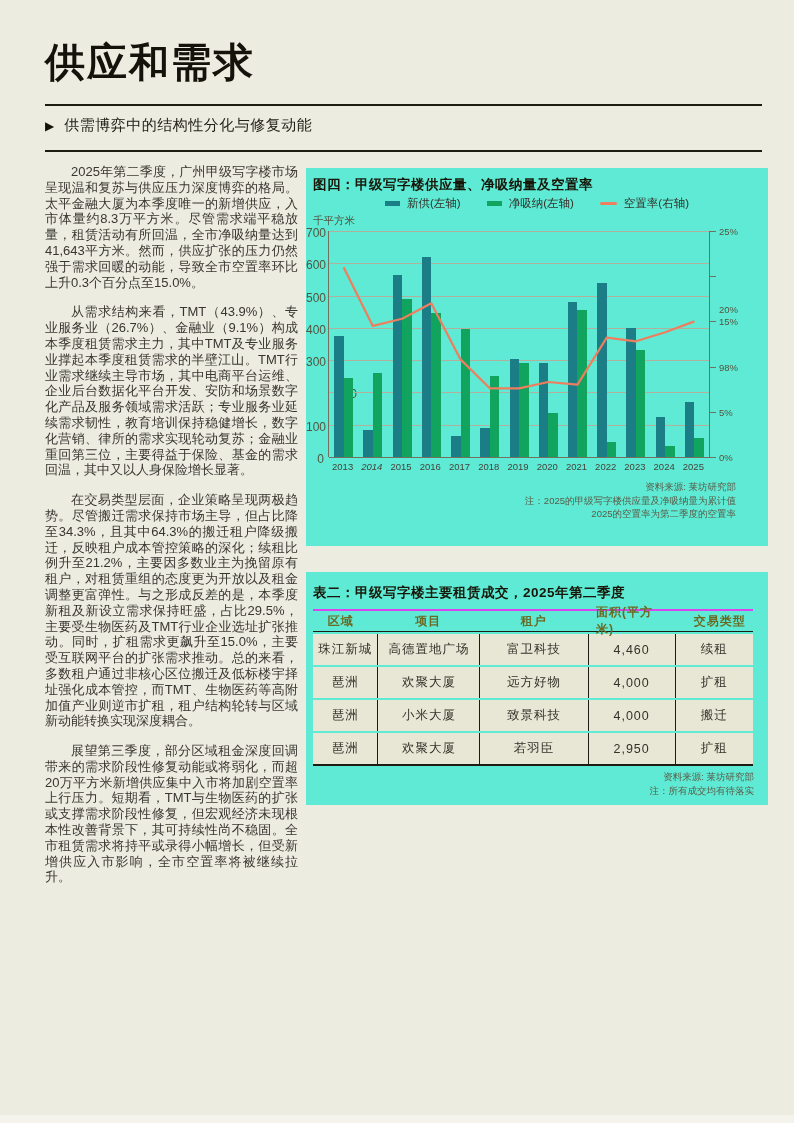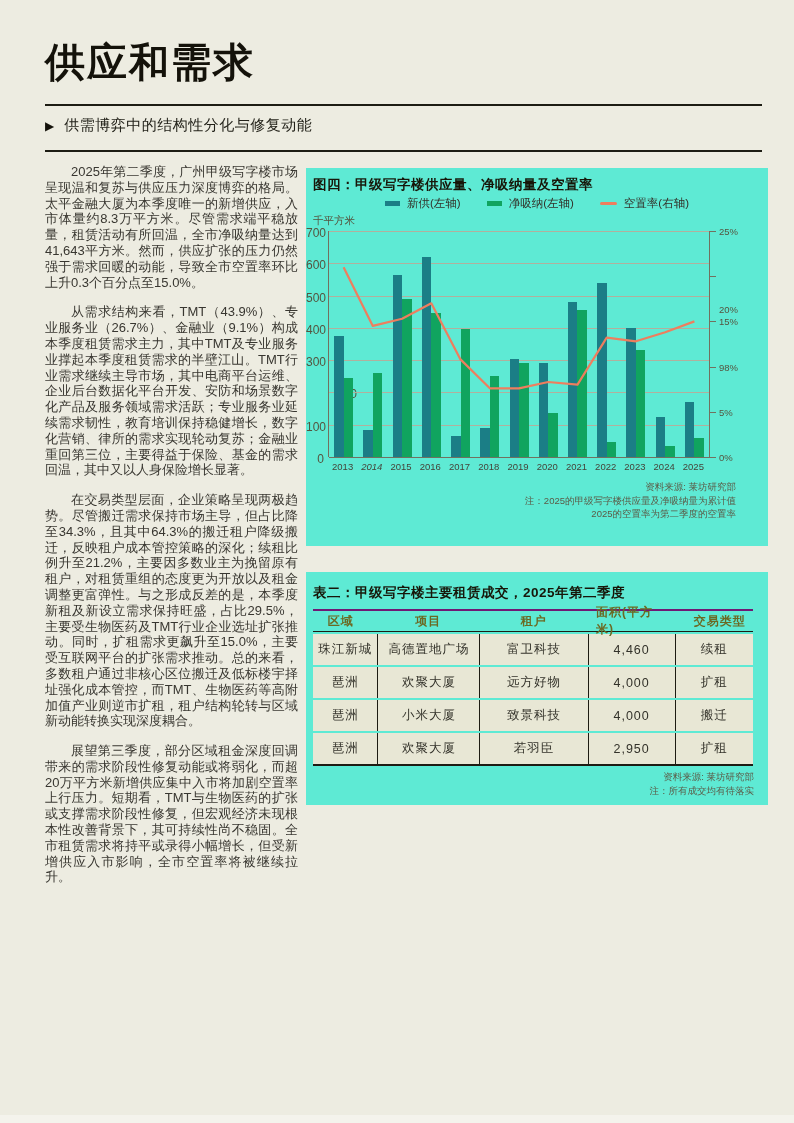--- a/index.html
+++ b/index.html
@@ -44,21 +44,21 @@
   .bar{bottom:0;}
   .ylab{font-size:12px;color:#55543f;text-align:right;width:18px;}
   .rlab{font-size:9.5px;color:#55543f;text-align:left;width:30px;}
   .rtick{width:7px;height:1px;background:#72715f;}
   .xlab{font-size:9.5px;color:#45443a;text-align:center;top:293px;}
   .notes{right:32px;top:312px;text-align:right;font-size:9.5px;line-height:13.5px;color:#5b5a46;}
   
   .tbl-title{left:7px;top:12px;font-size:13.5px;font-weight:700;color:#171609;letter-spacing:0.5px;}
   .tbl{left:7px;top:37px;width:440px;}
   .trow{display:flex;}
-  .thead{border-top:2px solid #701a75;border-bottom:1.5px solid #1d1c13;height:20px;gap:16px;}
+  .thead{border-top:2px solid #d946ef;border-bottom:1.5px solid #1d1c13;height:20px;gap:16px;}
   .thead .tcell{font-weight:700;color:#6b6a24;font-size:12px;}
   .tbody-row{height:31px;margin-top:2px;background:#e8e7d5;}
   .tbody-row .tcell{font-size:12.5px;color:#33322a;border-left:1.5px solid #1d1c13;}
   .tbody-row .tcell:first-child{border-left:none;}
   .tcell{display:flex;align-items:center;justify-content:center;letter-spacing:1px;}
   .c0{width:65px;}.c1{width:102px;}.c2{width:108px;}.c3{width:87px;}.c4{width:78px;}
   .tbl-bottom{height:2px;background:#1d1c13;margin-top:0px;}
   .tbl-notes{right:14px;top:198px;text-align:right;font-size:9.5px;line-height:13.5px;color:#5b5a46;}
   .edge-strip{left:0;top:1115px;width:794px;height:8px;background:#f4f3ec;}
 </style>

